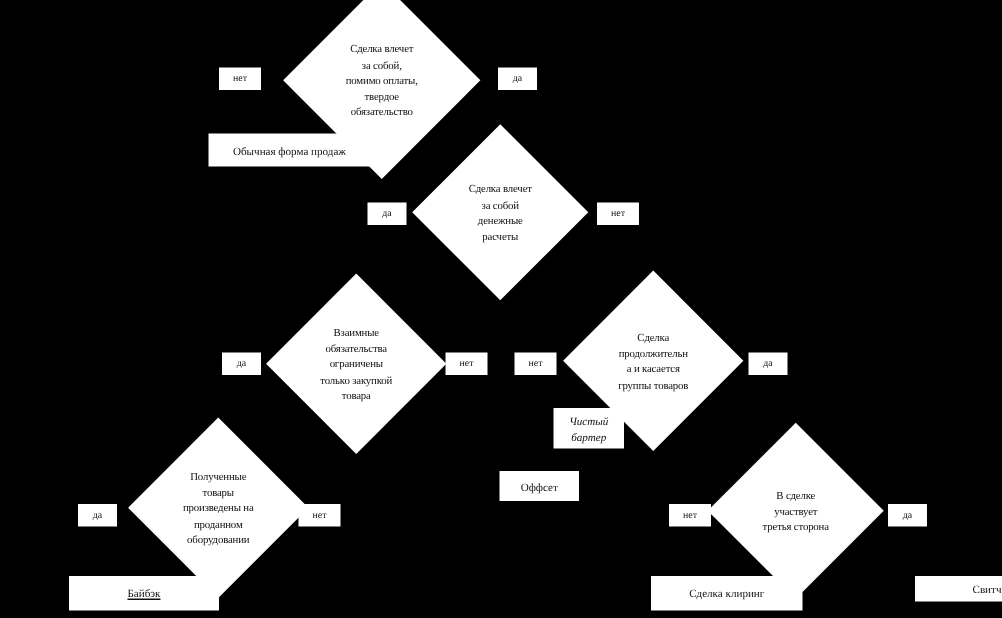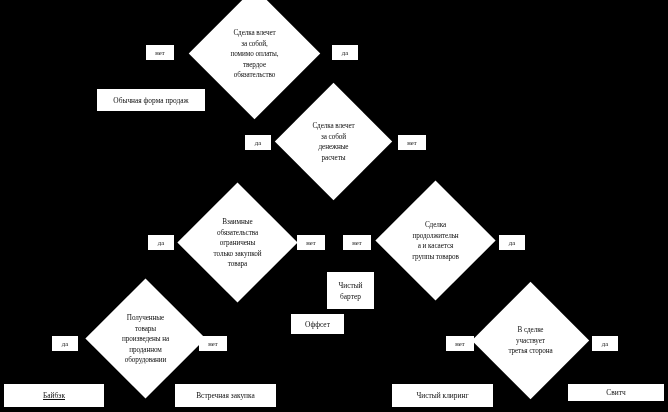--- a/index.html
+++ b/index.html
@@ -43,20 +43,21 @@
     background: #ffffff;
     color: #111111;
     display: flex;
     align-items: center;
     justify-content: center;
     text-align: center;
     font-size: 7.4px;
     line-height: 11px;
     box-sizing: border-box;
     white-space: pre-line;
+    margin-left: 42px;
   }
 
   
   .elabel {
     position: absolute;
     background: #ffffff;
     color: #111111;
     display: flex;
     align-items: center;
     justify-content: center;
@@ -111,39 +112,36 @@
   <div class="diamond" style="left:489px; top:299px; width:83px; height:83px;">
     <span class="dtext">В сделке
 участвует
 третья сторона</span>
   </div>
 
   <div class="box" style="left:97px; top:89px; width:108px; height:22px;">
     <span>Обычная форма продаж</span>
   </div>
 
-  <div class="box" style="left:327px; top:272px; width:47px; height:37px;">
+  <div class="box" style="left:327px; top:272px; width:47px; height:27px;font-style:italic;">
     <span>Чистый
 бартер</span>
   </div>
 
   <div class="box" style="left:291px; top:314px; width:53px; height:20px;text-align:center;">
     <span>Оффсет</span>
   </div>
 
   <div class="box" style="left:4px; top:384px; width:100px; height:23px;text-decoration:underline;">
     <span>Байбэк</span>
   </div>
 
-  <div class="box" style="left:175px; top:384px; width:101px; height:23px;">
-    <span>Встречная закупка</span>
-  </div>
 
   <div class="box" style="left:392px; top:384px; width:101px; height:23px;">
-    <span>Чистый клиринг</span>
+    <span>Сделка клиринг</span>
   </div>
 
   <div class="box" style="left:568px; top:384px; width:96px; height:17px;">
     <span>Свитч</span>
   </div>
 
   <div class="elabel" style="left:146px; top:45px; width:28px; height:15px;">
     <span>нет</span>
   </div>
 

